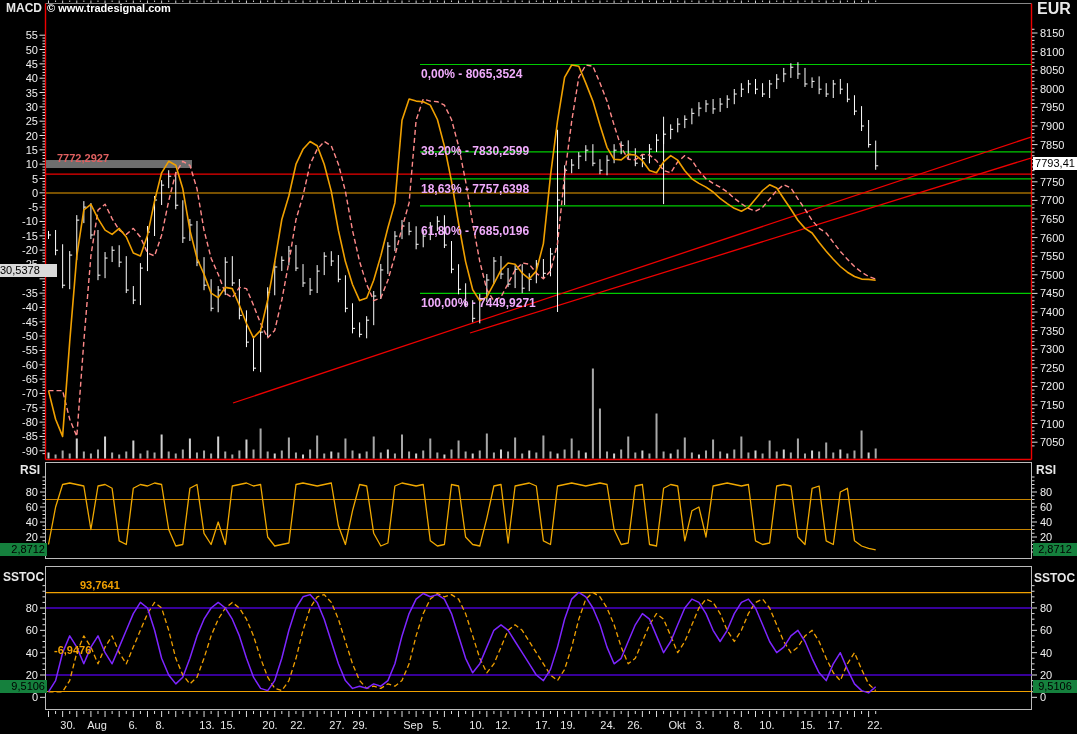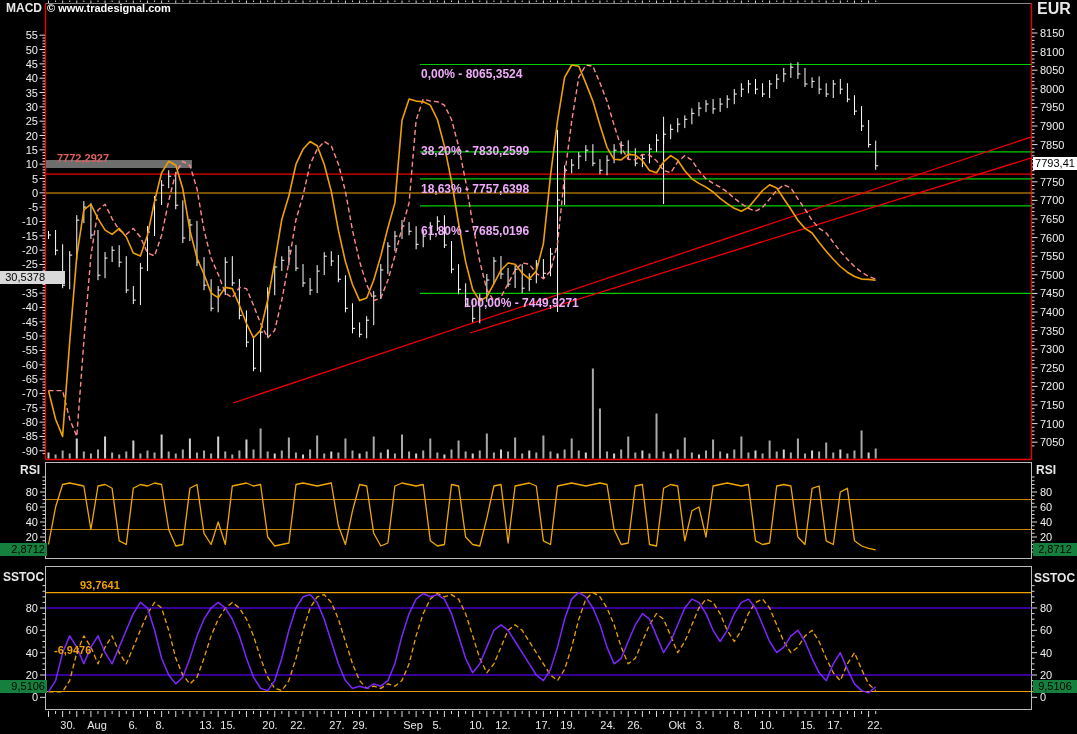--- a/index.html
+++ b/index.html
@@ -1122,25 +1122,25 @@
   <div class="lbl" style="left:1037px;top:2px;font-size:16px;">EUR</div>
   <div class="lbl" style="left:20px;top:464px;font-size:12px;">RSI</div>
   <div class="lbl" style="left:1036px;top:464px;font-size:12px;">RSI</div>
   <div class="lbl" style="left:3px;top:571px;font-size:12px;">SSTOC</div>
   <div class="lbl" style="left:1034px;top:572px;font-size:12px;">SSTOC</div>
 
   <div class="lbl fib" style="left:421px;top:68px;">0,00% - 8065,3524</div>
   <div class="lbl fib" style="left:421px;top:145px;">38,20% - 7830,2599</div>
   <div class="lbl fib" style="left:421px;top:183px;">18,63% - 7757,6398</div>
   <div class="lbl fib" style="left:421px;top:210px;margin-top:15px;">61,80% - 7685,0196</div>
-  <div class="lbl fib" style="left:421px;top:297px;margin-left:43px;">100,00% - 7449,9271</div>
+  <div class="lbl fib" style="left:421px;top:297px;">100,00% - 7449,9271</div>
 
   <div class="lbl salmon-lbl" style="left:57px;top:152px;">7772,2927</div>
   <div class="lbl orange-lbl" style="left:80px;top:579px;">93,7641</div>
   <div class="lbl orange-lbl" style="left:54px;top:644px;">-6,9476</div>
 
-  <div class="valbox graybg" style="left:0px;top:271px;width:45px;text-align:right;padding-right:20px;">30,5378</div>
+  <div class="valbox graybg" style="left:0px;top:264px;width:45px;text-align:left;padding-right:12px;">30,5378</div>
   <div class="valbox whitebg" style="left:1033px;top:157px;width:44px;">7793,41</div>
   <div class="valbox cream" style="left:0px;top:543px;width:45px;text-align:right;padding-right:2px;">2,8712</div>
   <div class="valbox cream" style="left:1033px;top:543px;width:44px;">2,8712</div>
   <div class="valbox cream" style="left:0px;top:680px;width:45px;text-align:right;padding-right:2px;">9,5106</div>
   <div class="valbox cream" style="left:1033px;top:680px;width:44px;">9,5106</div>
 </div>
 
 </body></html>

